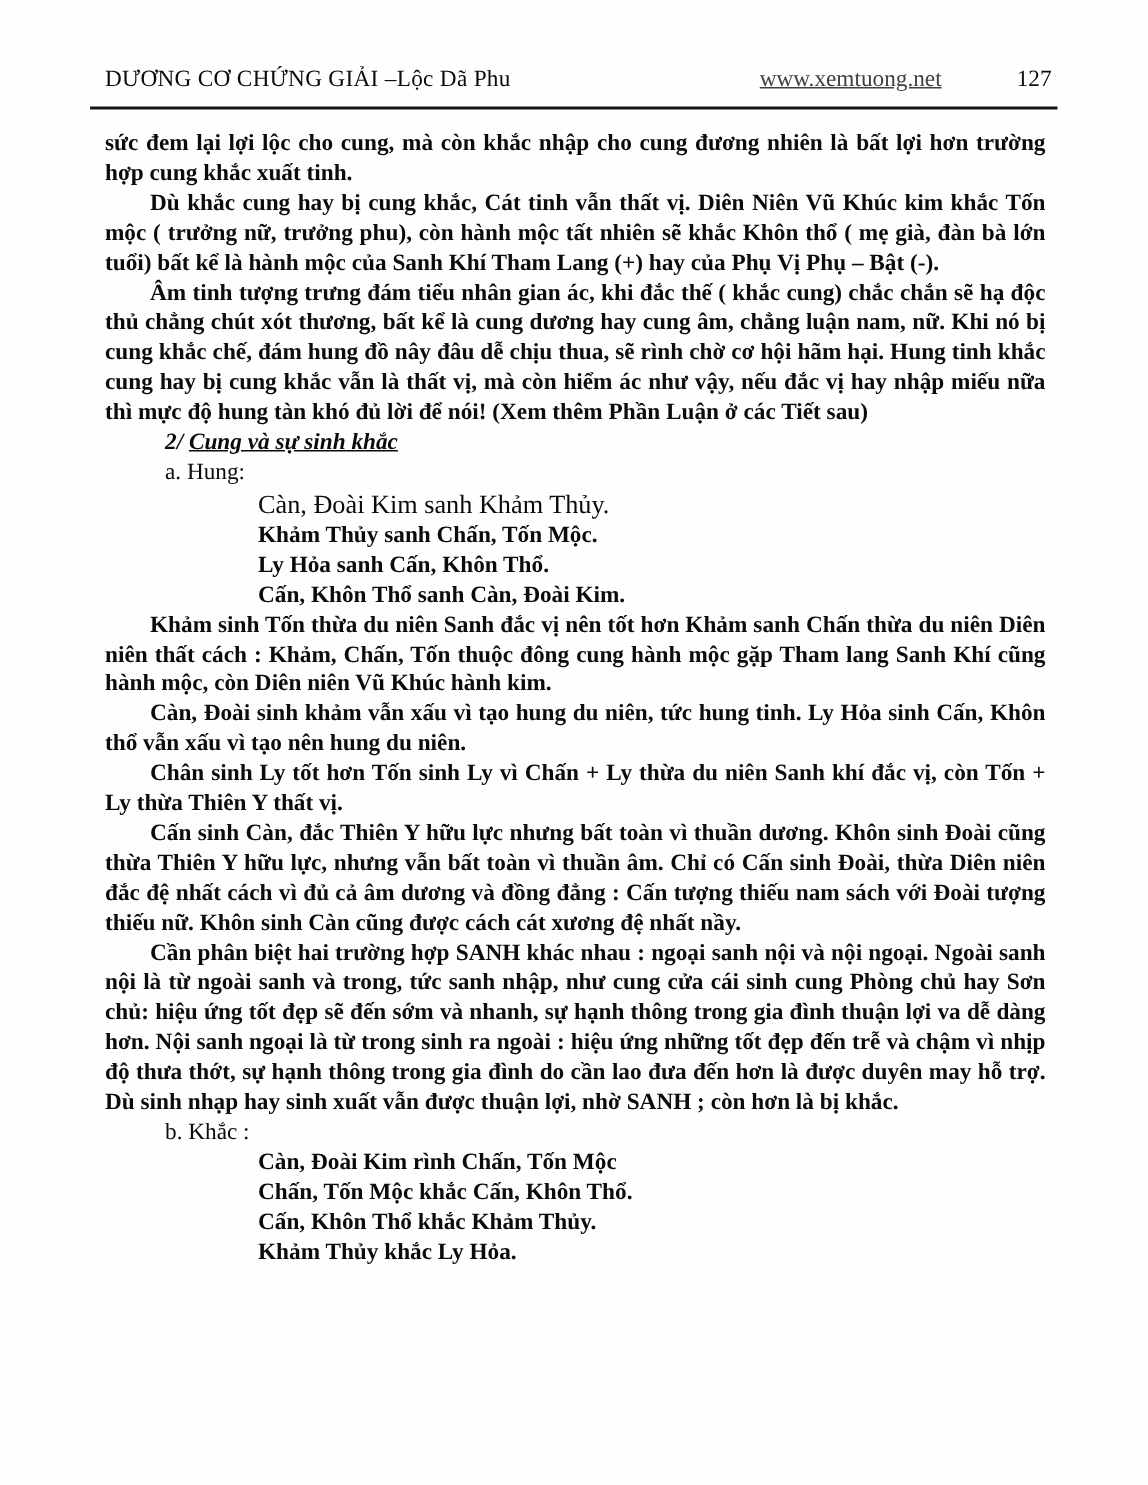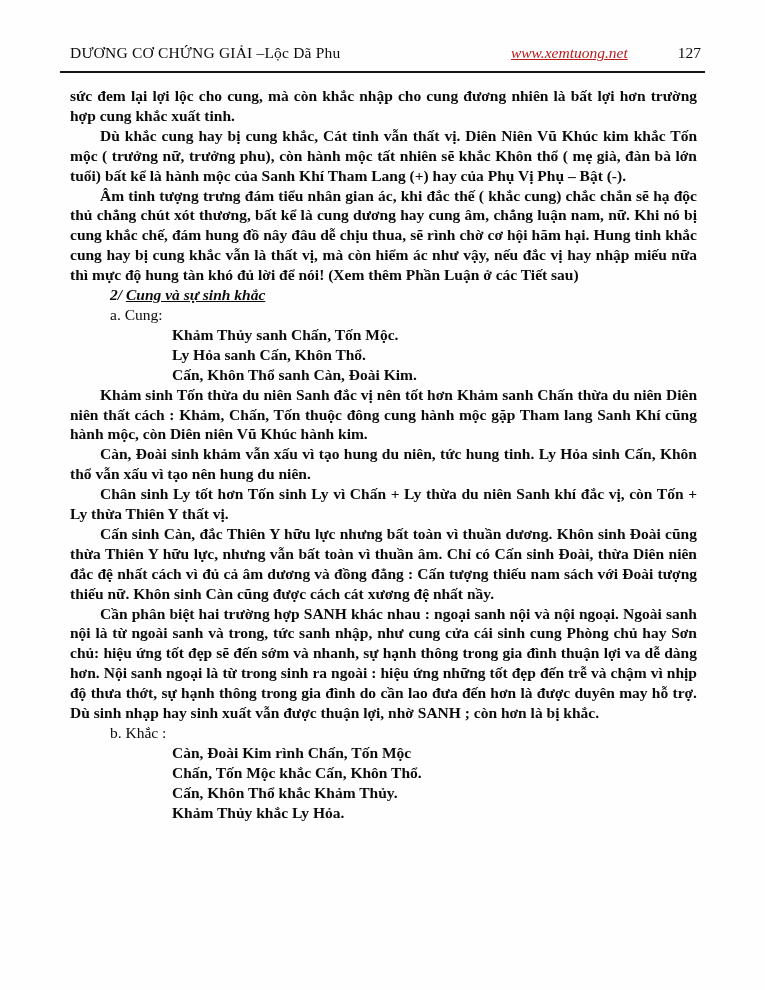--- a/index.html
+++ b/index.html
@@ -9,21 +9,21 @@
     font-family: "Liberation Serif", "DejaVu Serif", serif;
     color: #0b0b0b;
   }
   .header {
     display: flex; align-items: baseline;
     margin: 0 60px; padding: 44px 4px 9px 10px;
     border-bottom: 2px solid #161616;
     font-size: 15.5px; font-weight: normal;
   }
   .header-title { flex: 1; letter-spacing: 0.2px; }
-  .header-link { color: #b91c1c; text-decoration: underline; cursor: pointer; font-style: italic; }
+  .header-link { color: #404040; text-decoration: underline; cursor: pointer; }
   .page-number { margin-left: 50px; }
   .body {
     margin: 13px 68px 0 70px;
     font-size: 15.5px; font-weight: bold;
     line-height: 19.9px; text-align: justify;
   }
   .para { margin: 0; text-indent: 30px; }
   .para.no-indent { text-indent: 0; }
   .section-heading { margin: 0; text-indent: 40px; font-style: italic; font-weight: bold; }
   .section-heading .underline { text-decoration: underline; }
@@ -45,23 +45,24 @@
   </div>
 
   <div class="body">
 
     <p class="para no-indent">sức đem lại lợi lộc cho cung, mà còn khắc nhập cho cung đương nhiên là bất lợi hơn trường hợp cung khắc xuất tinh.</p>
     <p class="para">Dù khắc cung hay bị cung khắc, Cát tinh vẫn thất vị. Diên Niên Vũ Khúc kim khắc Tốn mộc ( trưởng nữ, trưởng phu), còn hành mộc tất nhiên sẽ khắc Khôn thổ ( mẹ già, đàn bà lớn tuổi) bất kể là hành mộc của Sanh Khí Tham Lang (+) hay của Phụ Vị Phụ – Bật (-).</p>
     <p class="para">Âm tinh tượng trưng đám tiểu nhân gian ác, khi đắc thế ( khắc cung) chắc chắn sẽ hạ độc thủ chẳng chút xót thương, bất kể là cung dương hay cung âm, chẳng luận nam, nữ. Khi nó bị cung khắc chế, đám hung đồ nây đâu dễ chịu thua, sẽ rình chờ cơ hội hãm hại. Hung tinh khắc cung hay bị cung khắc vẫn là thất vị, mà còn hiểm ác như vậy, nếu đắc vị hay nhập miếu nữa thì mực độ hung tàn khó đủ lời để nói! (Xem thêm Phần Luận ở các Tiết sau)</p>
 
     <p class="section-heading"><span class="num">2/</span> <span class="underline">Cung và sự sinh khắc</span></p>
 
-    <p class="sub-label">a. Cung:</p>
+    <p class="sub-label">a. Hung:</p>
 
     <div class="verse">
+      <p class="verse-line regular-large">Càn, Đoài Kim sanh Khảm Thủy.</p>
       <p class="verse-line">Khảm Thủy sanh Chấn, Tốn Mộc.</p>
       <p class="verse-line">Ly Hỏa sanh Cấn, Khôn Thổ.</p>
       <p class="verse-line">Cấn, Khôn Thổ sanh Càn, Đoài Kim.</p>
     </div>
 
     <p class="para">Khảm sinh Tốn thừa du niên Sanh đắc vị nên tốt hơn Khảm sanh Chấn thừa du niên Diên niên thất cách : Khảm, Chấn, Tốn thuộc đông cung hành mộc gặp Tham lang Sanh Khí cũng hành mộc, còn Diên niên Vũ Khúc hành kim.</p>
     <p class="para">Càn, Đoài sinh khảm vẫn xấu vì tạo hung du niên, tức hung tinh. Ly Hỏa sinh Cấn, Khôn thổ vẫn xấu vì tạo nên hung du niên.</p>
     <p class="para">Chân sinh Ly tốt hơn Tốn sinh Ly vì Chấn + Ly thừa du niên Sanh khí đắc vị, còn Tốn + Ly thừa Thiên Y thất vị.</p>
     <p class="para">Cấn sinh Càn, đắc Thiên Y hữu lực nhưng bất toàn vì thuần dương. Khôn sinh Đoài cũng thừa Thiên Y hữu lực, nhưng vẫn bất toàn vì thuần âm. Chỉ có Cấn sinh Đoài, thừa Diên niên đắc đệ nhất cách vì đủ cả âm dương và đồng đẳng : Cấn tượng thiếu nam sách với Đoài tượng thiếu nữ. Khôn sinh Càn cũng được cách cát xương đệ nhất nầy.</p>
     <p class="para">Cần phân biệt hai trường hợp SANH khác nhau : ngoại sanh nội và nội ngoại. Ngoài sanh nội là từ ngoài sanh và trong, tức sanh nhập, như cung cửa cái sinh cung Phòng chủ hay Sơn chủ: hiệu ứng tốt đẹp sẽ đến sớm và nhanh, sự hạnh thông trong gia đình thuận lợi va dễ dàng hơn. Nội sanh ngoại là từ trong sinh ra ngoài : hiệu ứng những tốt đẹp đến trễ và chậm vì nhịp độ thưa thớt, sự hạnh thông trong gia đình do cần lao đưa đến hơn là được duyên may hỗ trợ. Dù sinh nhạp hay sinh xuất vẫn được thuận lợi, nhờ SANH ; còn hơn là bị khắc.</p>

